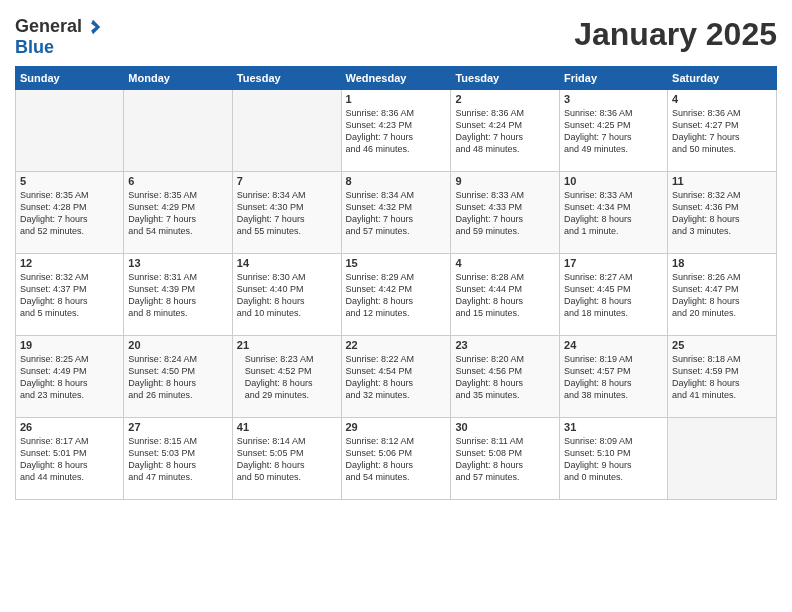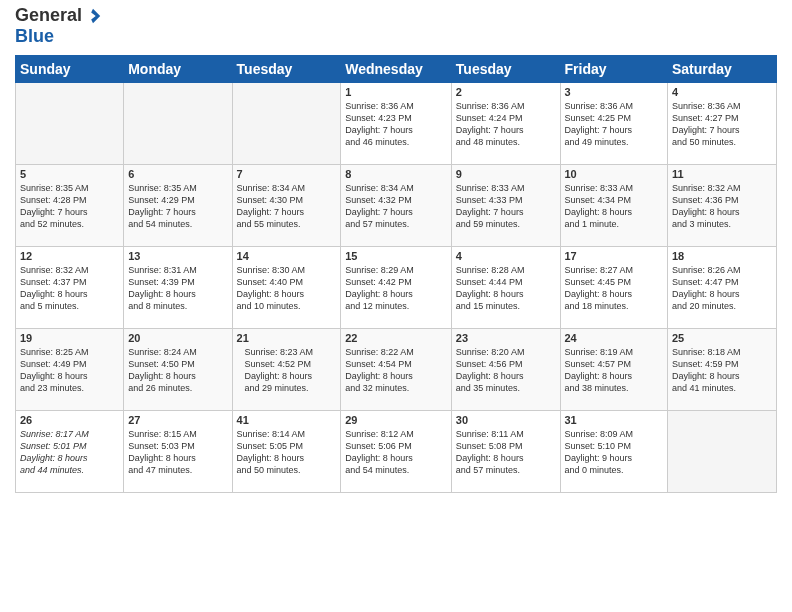--- a/index.html
+++ b/index.html
@@ -7,21 +7,21 @@
       font-family: Arial, sans-serif;
       background: #fff;
       width: 792px;
       height: 612px;
       overflow: hidden;
     }
     .container {
       width: 792px;
       height: 612px;
       background: #fff;
-      padding: 5px 15px;
+      padding: 16px 15px;
     }
     .header {
       display: flex;
       justify-content: space-between;
       align-items: flex-start;
       margin-bottom: 8px;
     }
     .logo {
       display: flex;
       flex-direction: column;
@@ -58,21 +58,21 @@
       font-size: 14px;
       color: #555;
     }
     .calendar {
       width: 100%;
       border-collapse: collapse;
     }
     .calendar th {
       background: #1a5fa8;
       color: #fff;
-      font-size: 14px;
+      font-size: 11px;
       font-weight: bold;
       padding: 5px 4px;
       text-align: left;
       border: 1px solid #1a5fa8;
     }
     .calendar td {
       border: 1px solid #ccc;
       vertical-align: top;
       padding: 3px 4px;
       width: 113px;
@@ -107,20 +107,21 @@
     <div class="logo">
       <div class="logo-text">
         <span class="logo-general">General</span>
         <svg class="logo-icon" viewBox="0 0 20 20">
           <path d="M10 2 L18 10 L10 18 L8 14 L13 10 L8 6 Z" fill="#1a5fa8"></path>
         </svg>
       </div>
       <span class="logo-blue">Blue</span>
     </div>
     <div class="title-section">
+      <div class="month-title">January 2025</div>
     </div>
   </div>
 
   <table class="calendar">
     <thead>
       <tr>
         <th>Sunday</th>
         <th>Monday</th>
         <th>Tuesday</th>
         <th>Wednesday</th>
@@ -312,21 +313,21 @@
             <span class="day-number">25</span>
             <div class="day-info" style="white-space: pre-line;">Sunrise: 8:18 AM
 Sunset: 4:59 PM
 Daylight: 8 hours
 and 41 minutes.</div>
           </td>
         </tr>
         <tr>
           <td>
             <span class="day-number">26</span>
-            <div class="day-info" style="white-space: pre-line; font-style: italic;">Sunrise: 8:17 AM
+            <div class="day-info" style="white-space: pre-line;">Sunrise: 8:17 AM
 Sunset: 5:01 PM
 Daylight: 8 hours
 and 44 minutes.</div>
           </td>
           <td>
             <span class="day-number">27</span>
             <div class="day-info" style="white-space: pre-line;">Sunrise: 8:15 AM
 Sunset: 5:03 PM
 Daylight: 8 hours
 and 47 minutes.</div>

